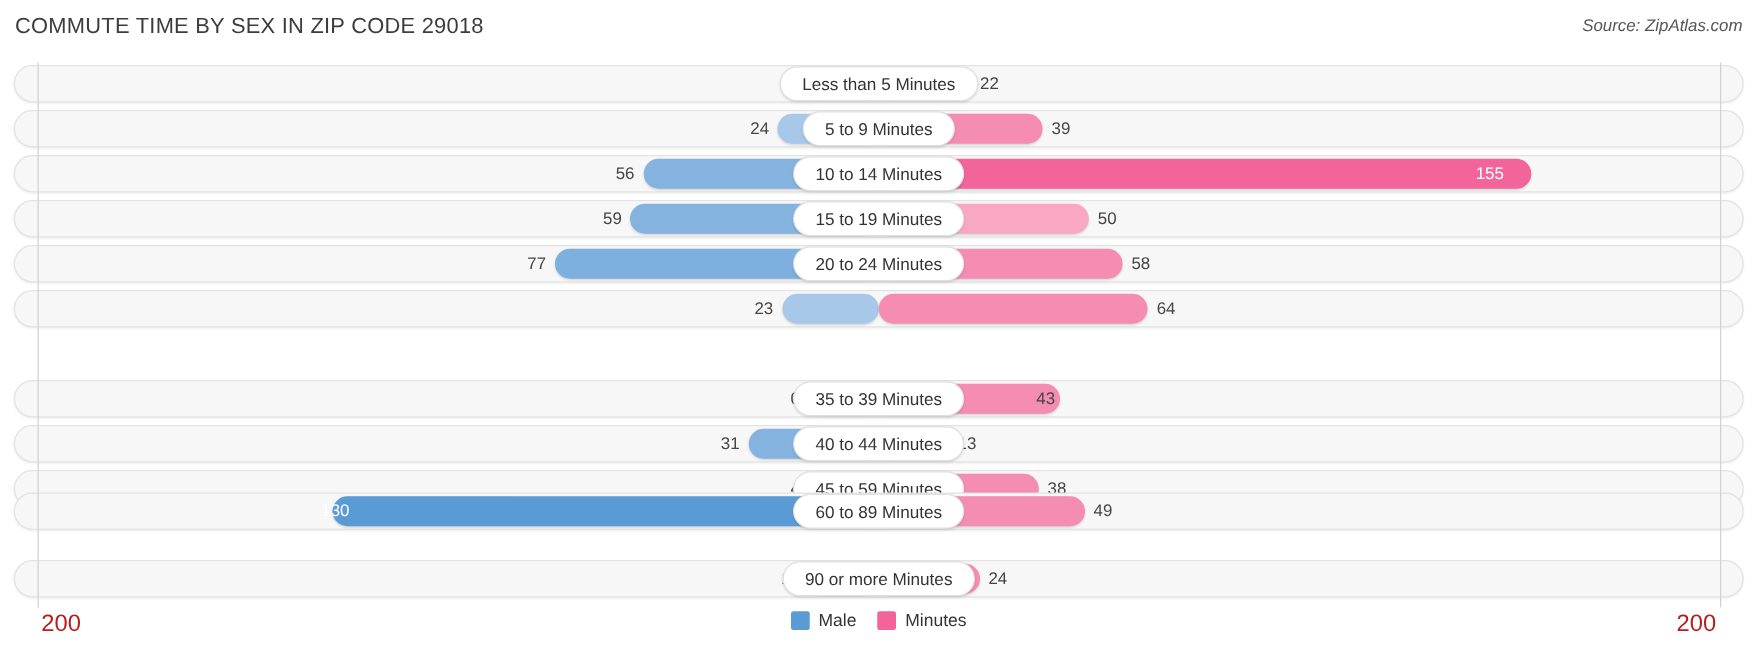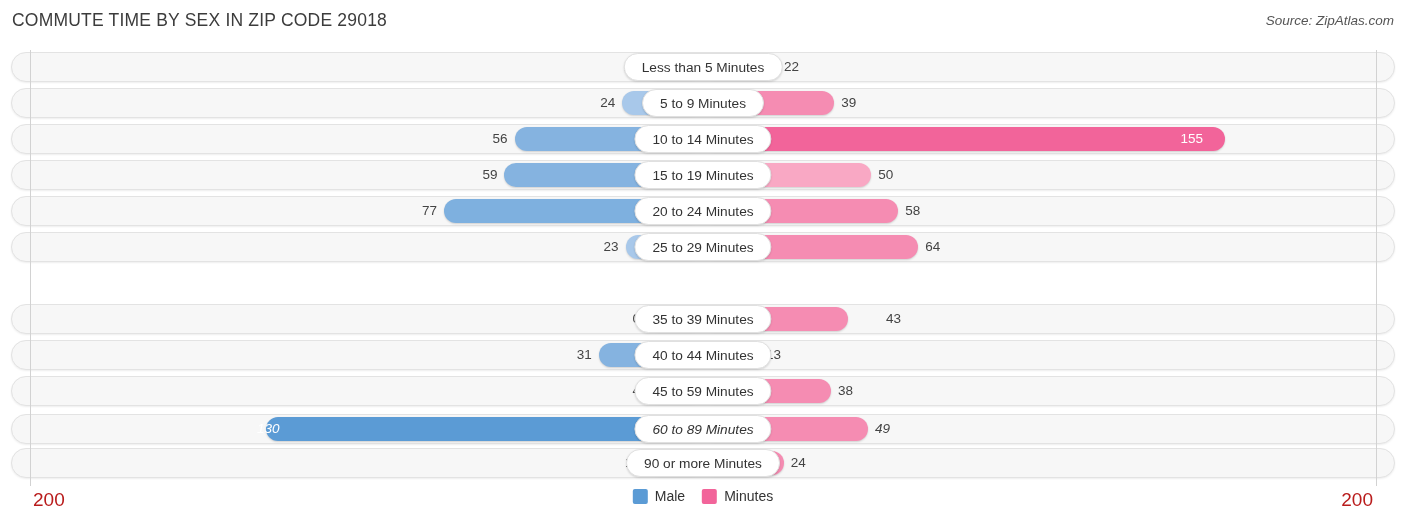--- a/index.html
+++ b/index.html
@@ -207,29 +207,28 @@
         <div class="cat-pill">20 to 24 Minutes</div>
       </div>
       <div class="row" style="top: 182px;">
         <div class="track"></div>
         <div class="bars">
           <div class="bar male" style="width: 77.395px; background: rgb(168, 200, 234);"></div>
           <div class="bar female" style="width: 215.36px; background: rgb(245, 140, 178);"></div>
           <div class="val male" style="right: 776.395px;">23</div>
           <div class="val female" style="left: 914.36px;">64</div>
         </div>
-        <div class="cat-pill">25 to 29 Minutes</div>
       </div>
       <div class="row" style="top: 254px;">
         <div class="track"></div>
         <div class="bars">
           <div class="bar male" style="width: 56px; background: rgb(168, 200, 234);"></div>
           <div class="bar female" style="width: 144.695px; background: rgb(245, 140, 178);"></div>
           <div class="val male" style="right: 755px;">0</div>
-          <div class="val female" style="left: 875px; text-align: center;">43</div>
+          <div class="val female" style="left: 818px; text-align: center;">43</div>
         </div>
         <div class="cat-pill">35 to 39 Minutes</div>
       </div>
       <div class="row" style="top: 290px;">
         <div class="track"></div>
         <div class="bars">
           <div class="bar male" style="width: 104.315px; background: rgb(133, 179, 224);"></div>
           <div class="bar female" style="width: 56px; background: rgb(249, 168, 196);"></div>
           <div class="val male" style="right: 803.315px;">31</div>
           <div class="val female" style="left: 755px;">13</div>
@@ -239,21 +238,21 @@
       <div class="row" style="top: 326px;">
         <div class="track"></div>
         <div class="bars">
           <div class="bar male" style="width: 56px; background: rgb(168, 200, 234);"></div>
           <div class="bar female" style="width: 127.87px; background: rgb(245, 140, 178);"></div>
           <div class="val male" style="right: 755px;">4</div>
           <div class="val female" style="left: 827px;">38</div>
         </div>
         <div class="cat-pill">45 to 59 Minutes</div>
       </div>
-      <div class="row" style="top: 364px; font-style: italic;">
+      <div class="row" style="top: 344px;">
         <div class="track"></div>
         <div class="bars">
           <div class="bar male" style="width: 437.45px; background: rgb(91, 155, 213);"></div>
           <div class="bar female" style="width: 164.885px; background: rgb(245, 140, 178);"></div>
           <div class="val male inside" style="right: 1115.45px;">130</div>
           <div class="val female" style="left: 863.885px;">49</div>
         </div>
         <div class="cat-pill">60 to 89 Minutes</div>
       </div>
       <div class="row" style="top: 398px;">

